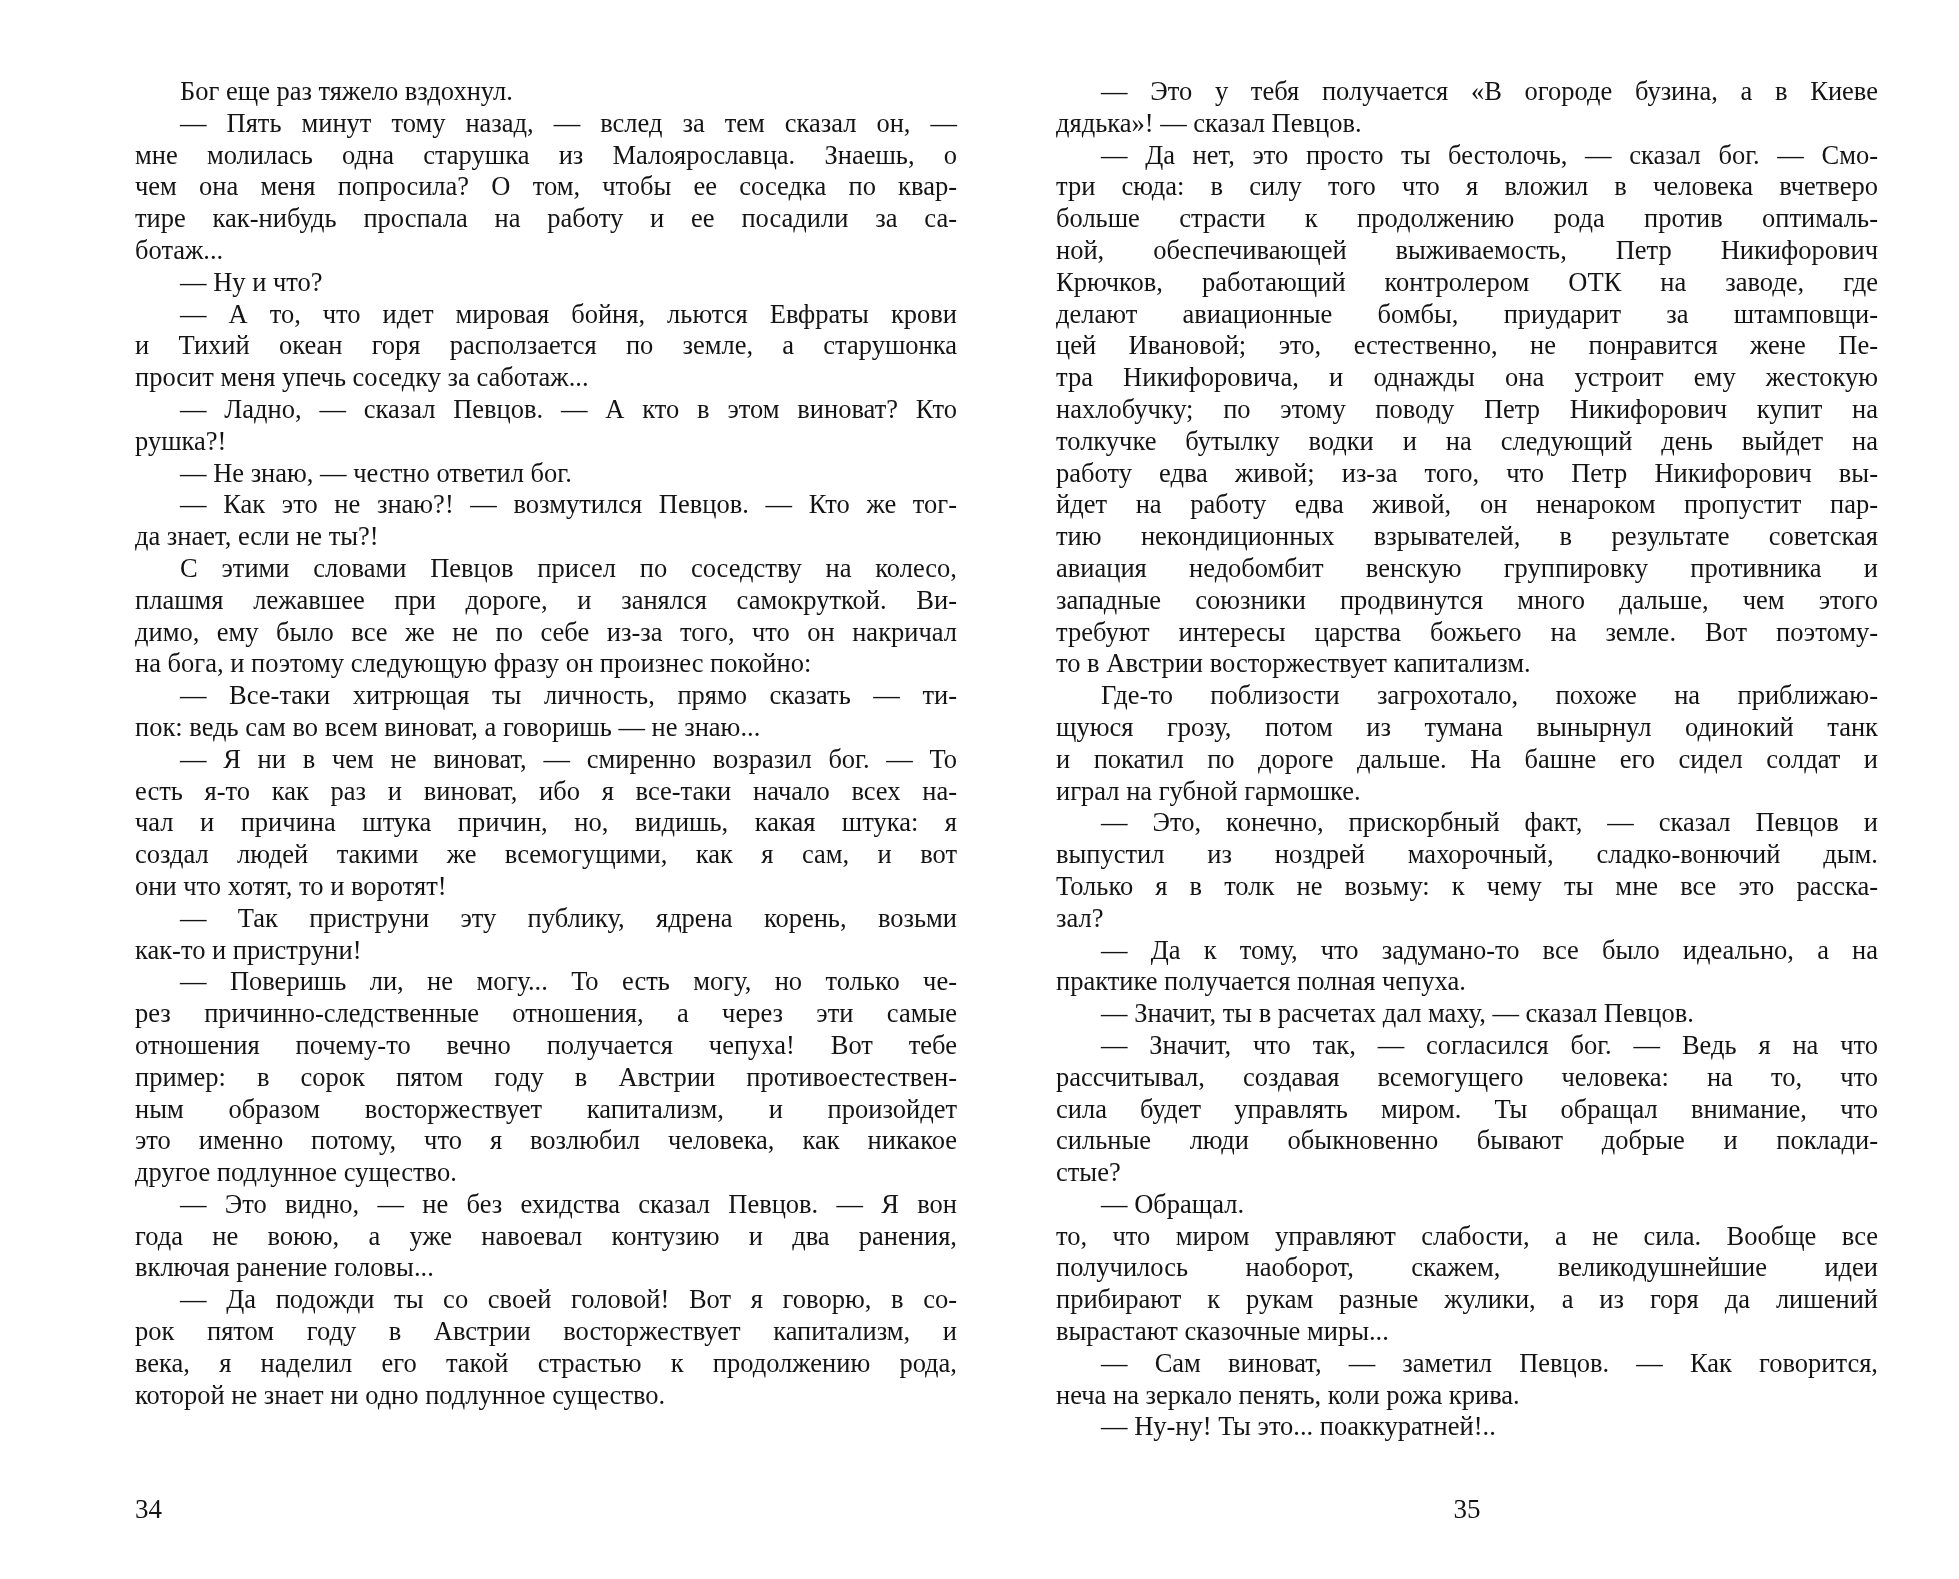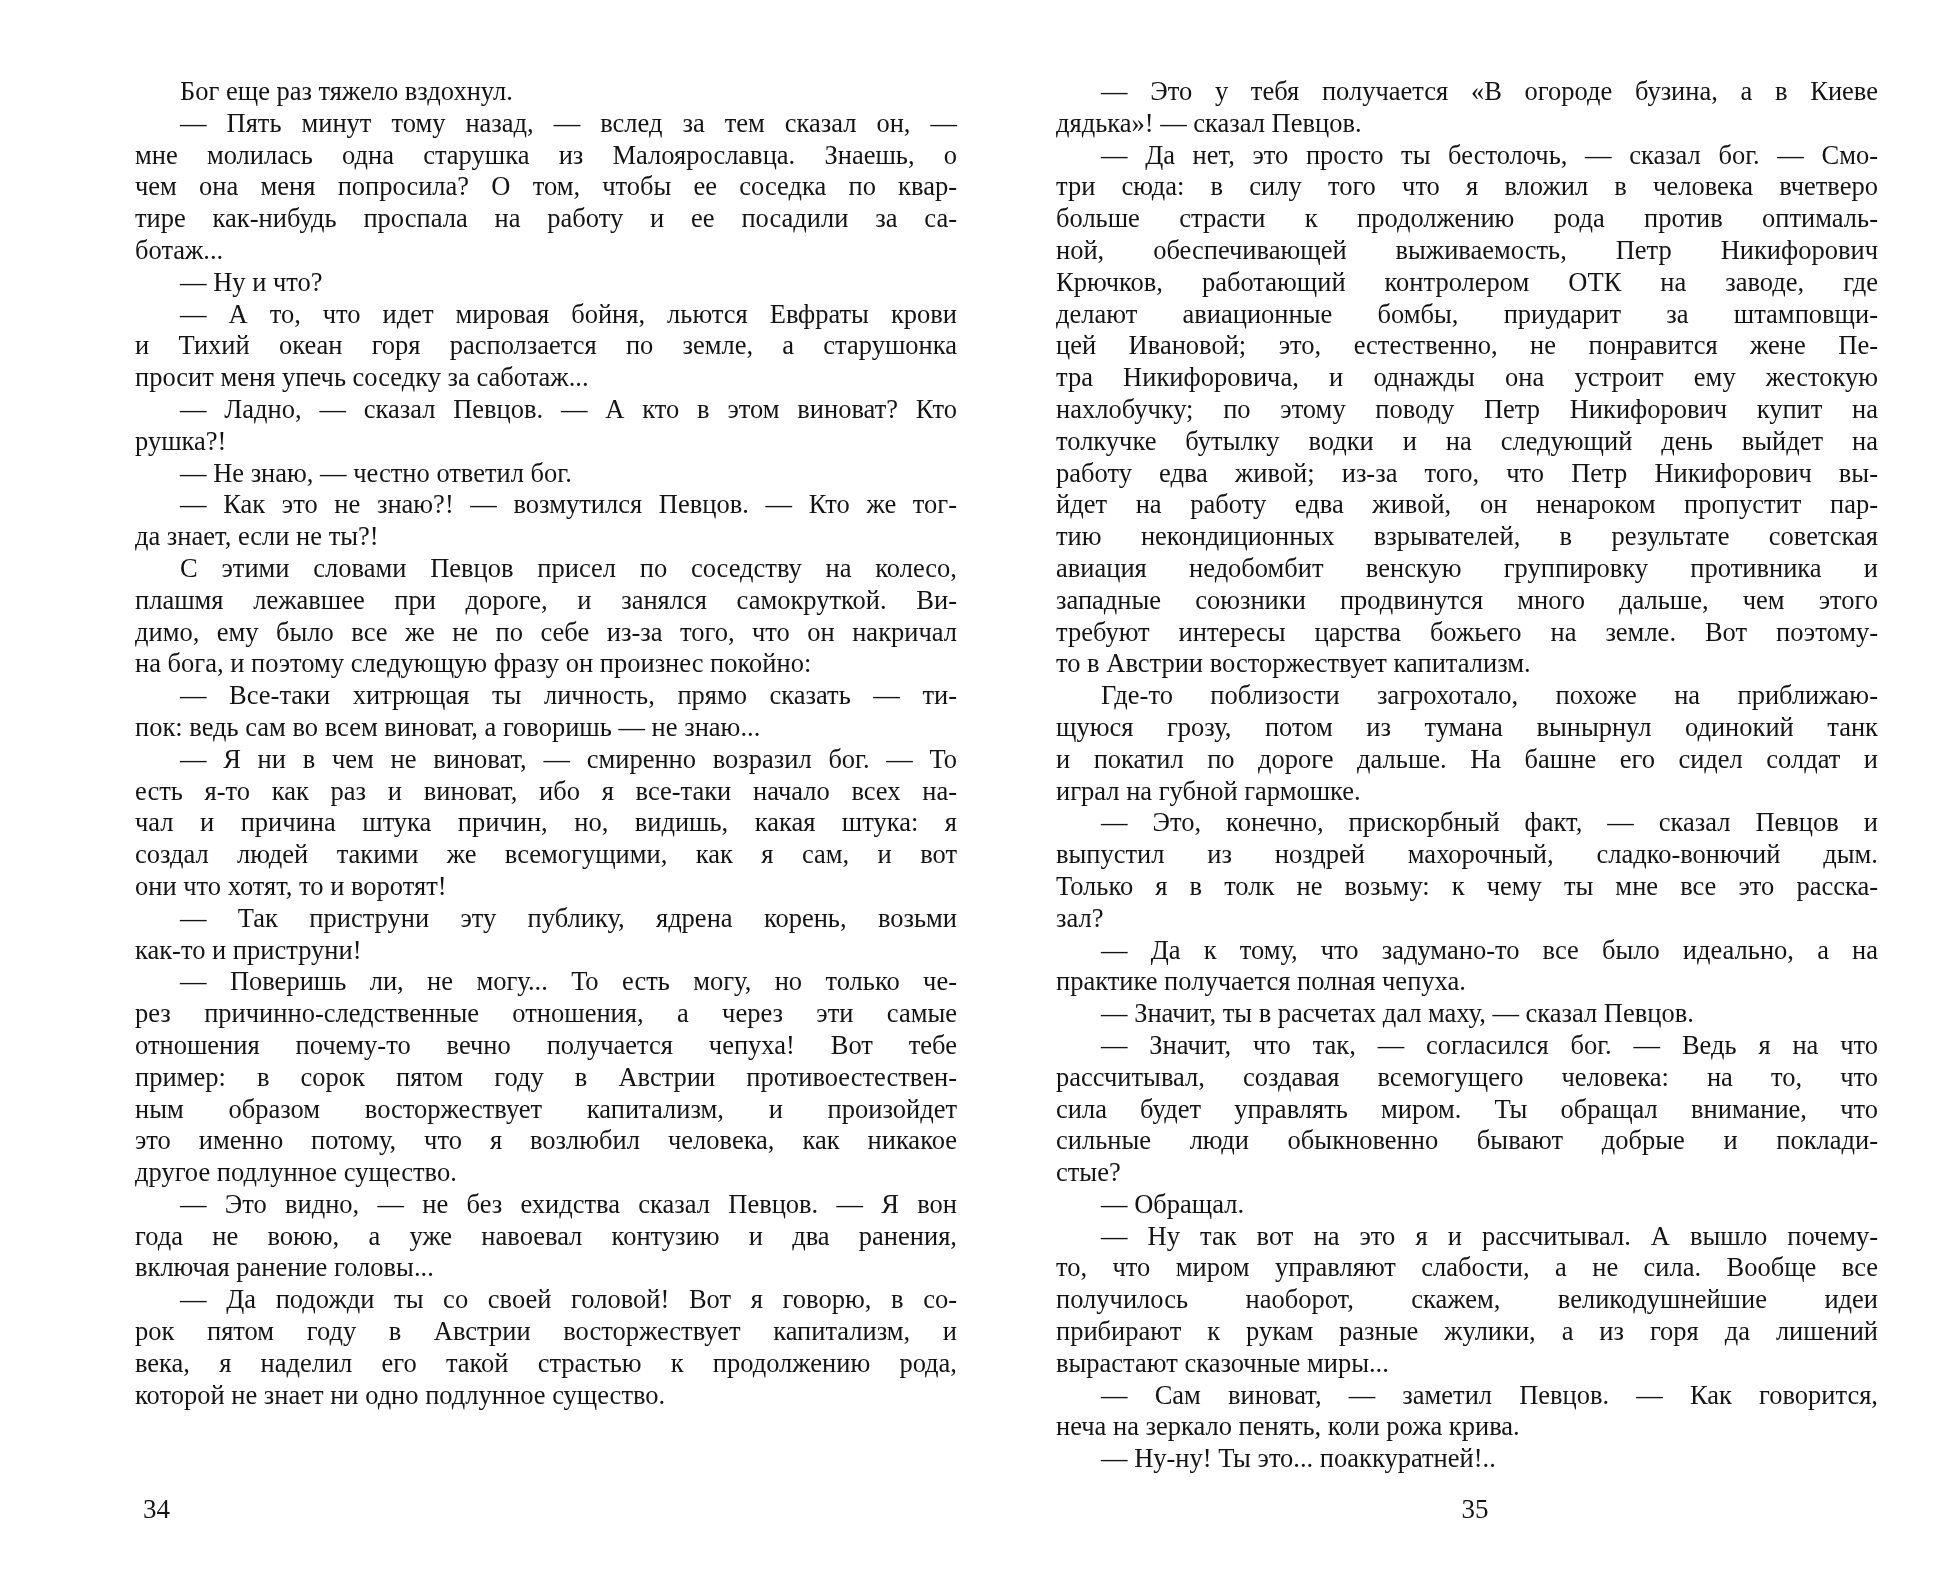--- a/index.html
+++ b/index.html
@@ -43,21 +43,20 @@
     padding-left: 0;
     text-indent: 45px;
   }
   .page-number {
     position: absolute;
     top: 1494px;
     width: 822px;
     font-size: 27px;
     line-height: 30px;
     color: #141414;
-    margin-left: 8px;
   }
   .page-number.num-left  { left: 135px; text-align: left; }
   .page-number.num-right { left: 1056px; text-align: center; }
 </style>
 </head>
 <body>
 
 <div class="spread">
 
   <section>
@@ -139,21 +138,20 @@
         <div class="line">зал?</div>
         <div class="line first just">— Да к тому, что задумано-то все было идеально, а на</div>
         <div class="line">практике получается полная чепуха.</div>
         <div class="line first">— Значит, ты в расчетах дал маху, — сказал Певцов.</div>
         <div class="line first just">— Значит, что так, — согласился бог. — Ведь я на что</div>
         <div class="line just">рассчитывал, создавая всемогущего человека: на то, что</div>
         <div class="line just">сила будет управлять миром. Ты обращал внимание, что</div>
         <div class="line just">сильные люди обыкновенно бывают добрые и поклади-</div>
         <div class="line">стые?</div>
         <div class="line first">— Обращал.</div>
-        <div class="line first just">— Ну так вот на это я и рассчитывал. А вышло почему-</div>
         <div class="line just">то, что миром управляют слабости, а не сила. Вообще все</div>
         <div class="line just">получилось наоборот, скажем, великодушнейшие идеи</div>
         <div class="line just">прибирают к рукам разные жулики, а из горя да лишений</div>
         <div class="line">вырастают сказочные миры...</div>
         <div class="line first just">— Сам виноват, — заметил Певцов. — Как говорится,</div>
         <div class="line">неча на зеркало пенять, коли рожа крива.</div>
         <div class="line first">— Ну-ну! Ты это... поаккуратней!..</div>
       </div>
     <div class="page-number num-right">35</div>
   </section>

